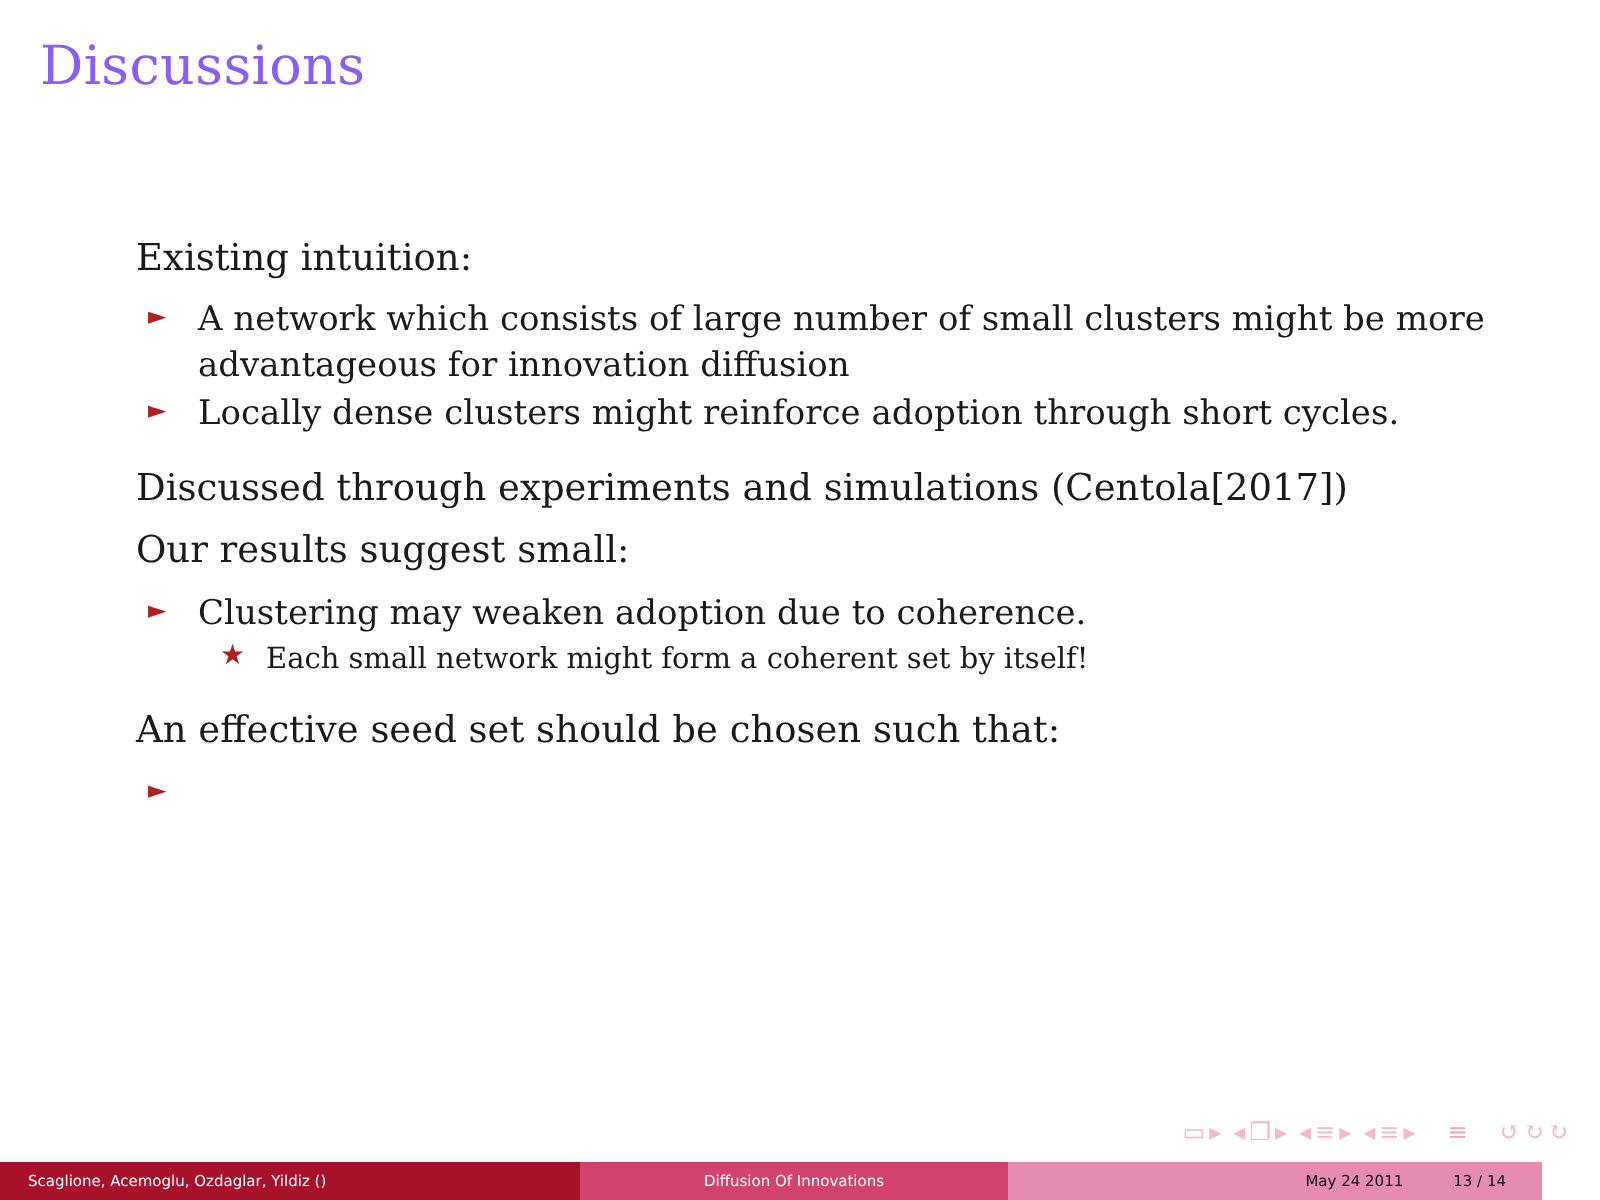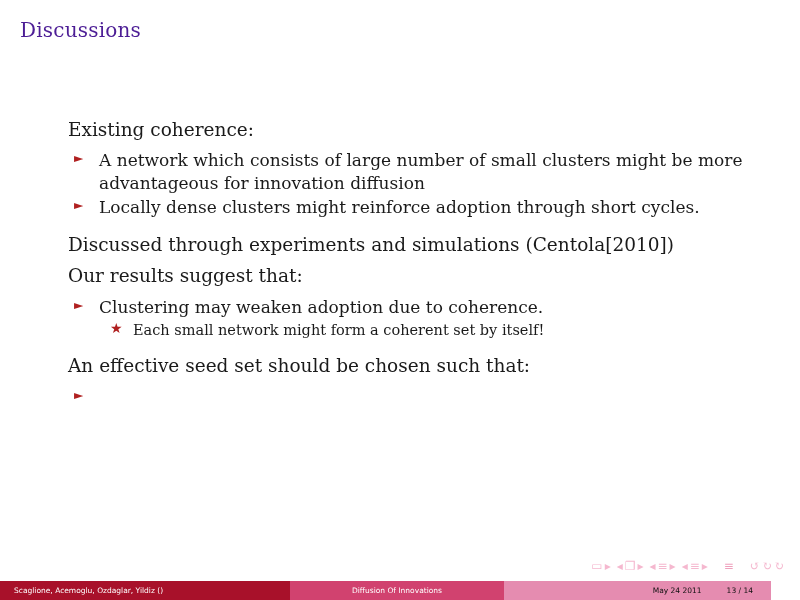--- a/index.html
+++ b/index.html
@@ -13,22 +13,22 @@
     font-family: "DejaVu Serif", "Liberation Serif", serif;
     overflow: hidden;
     position: relative;
   }
 
   
   .slide-title {
     position: absolute;
     left: 20px;
     top: 18px;
-    font-size: 20px;
-    color: #4c1d95;
+    font-size: 27px;
+    color: #8b5cf6;
     letter-spacing: 0.2px;
     white-space: nowrap;
   }
 
   
   .body {
     position: absolute;
     left: 68px;
     top: 118px;
     width: 716px;
@@ -146,38 +146,38 @@
     gap: 25px;
   }
 </style>
 </head>
 <body>
 
 <div class="slide-title">Discussions</div>
 
 <div class="body">
 
-  <div class="lvl1">Existing coherence:</div>
+  <div class="lvl1">Existing intuition:</div>
 
   <div class="lvl2-list">
     <div class="lvl2">
       <span class="bullet">►</span>
       <span>A network which consists of large number of small clusters might be more advantageous for innovation diffusion</span>
     </div>
     <div class="lvl2">
       <span class="bullet">►</span>
       <span>Locally dense clusters might reinforce adoption through short cycles.</span>
     </div>
   </div>
 
   <div class="gap-sm"></div>
 
-  <div class="lvl1">Discussed through experiments and simulations (Centola[2010])</div>
-
-  <div class="lvl1">Our results suggest that:</div>
+  <div class="lvl1">Discussed through experiments and simulations (Centola[2017])</div>
+
+  <div class="lvl1">Our results suggest small:</div>
 
   <div class="lvl2-list">
     <div class="lvl2">
       <span class="bullet">►</span>
       <span>Clustering may weaken adoption due to coherence.</span>
     </div>
     <div class="lvl3-list">
       <div class="lvl3">
         <span class="bullet">★</span>
         <span>Each small network might form a coherent set by itself!</span>

